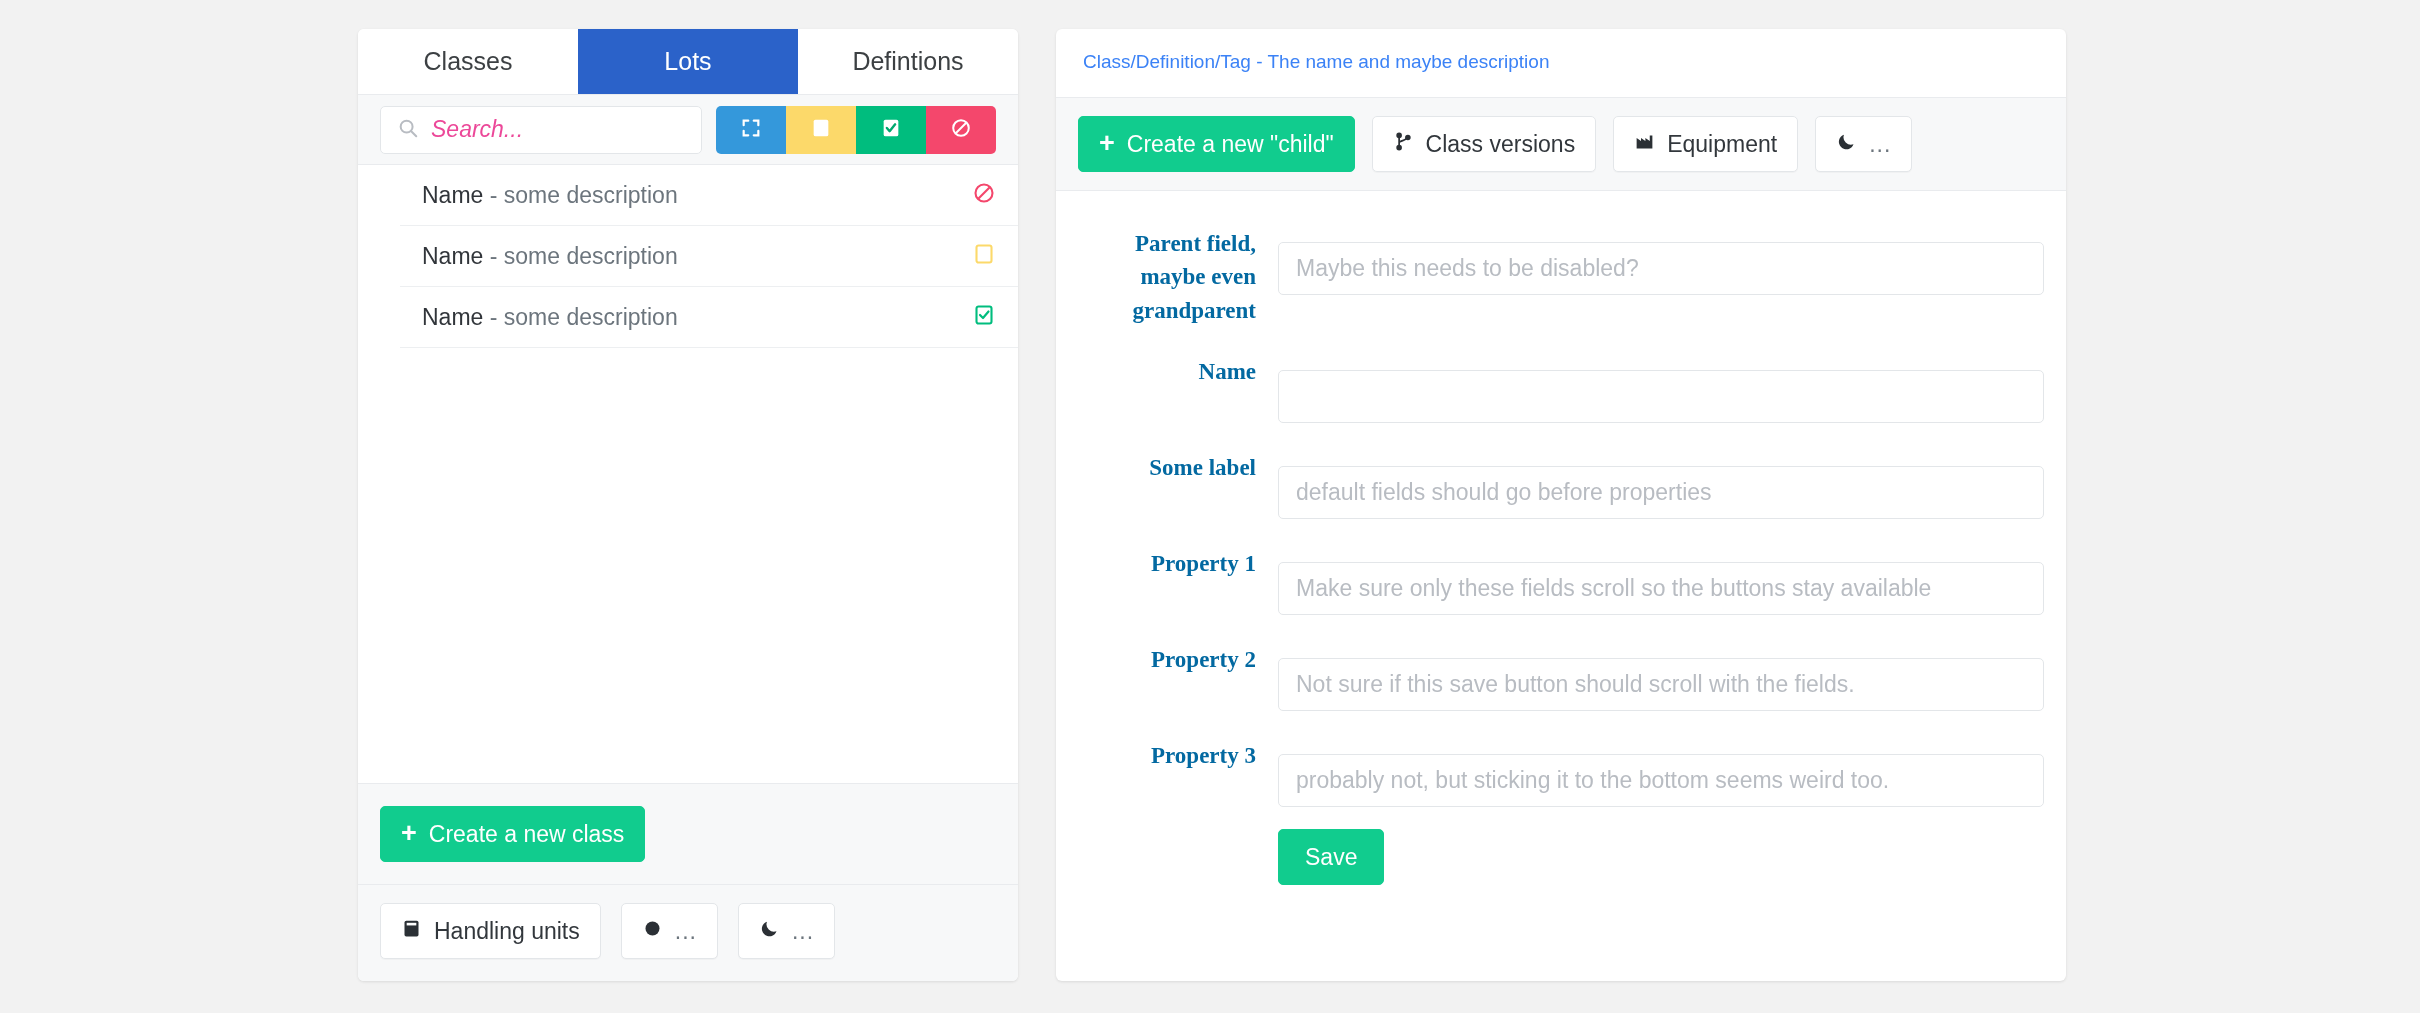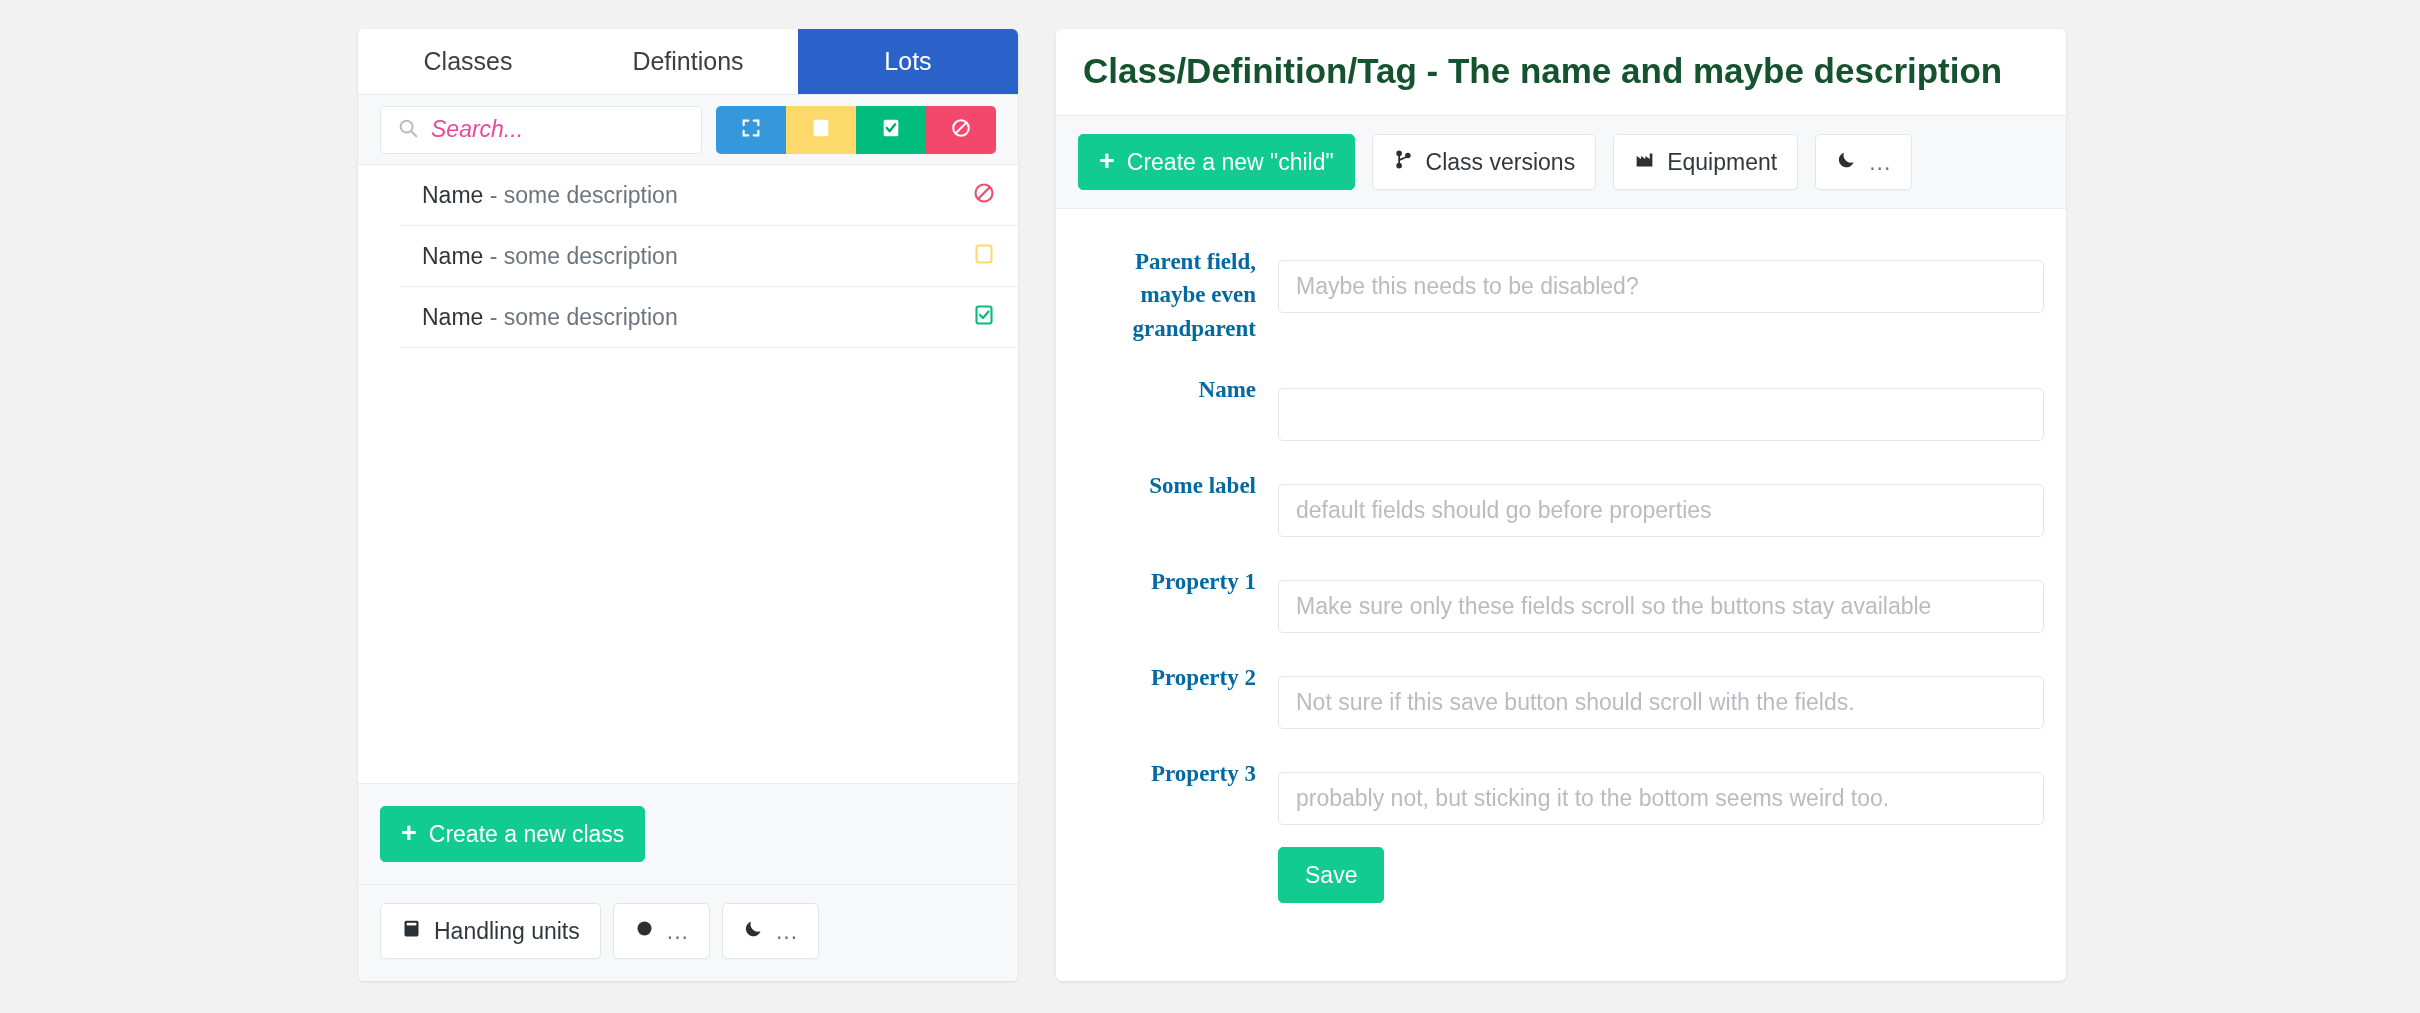--- a/index.html
+++ b/index.html
@@ -118,21 +118,21 @@
     padding: 22px;
     background: #f7f8f9;
     border-top: 1px solid #e9ebee;
   }
   .left-footer {
     flex: 0 0 auto;
     padding: 18px 22px 22px 22px;
     background: #f7f8f9;
     border-top: 1px solid #e9ebee;
     display: flex;
-    gap: 12px;
+    gap: 20px;
   }
 
   .btn {
     display: inline-flex;
     align-items: center;
     justify-content: center;
     gap: 12px;
     height: 56px;
     padding: 0 20px;
     border-radius: 5px;
@@ -172,23 +172,23 @@
     display: flex;
     flex-direction: column;
     overflow: hidden;
   }
   .rp-header {
     flex: 0 0 auto;
     padding: 22px 27px 24px 27px;
     border-bottom: 1px solid #e9ebee;
   }
   .rp-title {
-    font-size: 35px;
-    font-weight: 700;
-    color: #14532d;
+    font-size: 19px;
+    font-weight: 400;
+    color: #3b82f6;
   }
   .rp-toolbar {
     flex: 0 0 auto;
     display: flex;
     gap: 17px;
     padding: 18px 22px;
     background: #f7f8f9;
     border-bottom: 1px solid #e9ebee;
   }
   .rp-body {
@@ -246,25 +246,25 @@
 <body>
 
 <div class="page">
 
   <div class="left-panel">
 
     <div class="tabs">
       <div class="tab">
         <span>Classes</span>
       </div>
+      <div class="tab active">
+        <span>Lots</span>
+      </div>
       <div class="tab">
         <span>Defintions</span>
-      </div>
-      <div class="tab active">
-        <span>Lots</span>
       </div>
     </div>
 
     <div class="search-bar">
       <div class="search-box">
         <span>
           <svg width="22" height="22" viewBox="0 0 24 24" fill="none" stroke="#b8bcc2" stroke-width="2.2" stroke-linecap="round">
             <circle cx="10.5" cy="10.5" r="6.5"></circle>
               <line x1="15.5" y1="15.5" x2="21" y2="21"></line>
           </svg>

